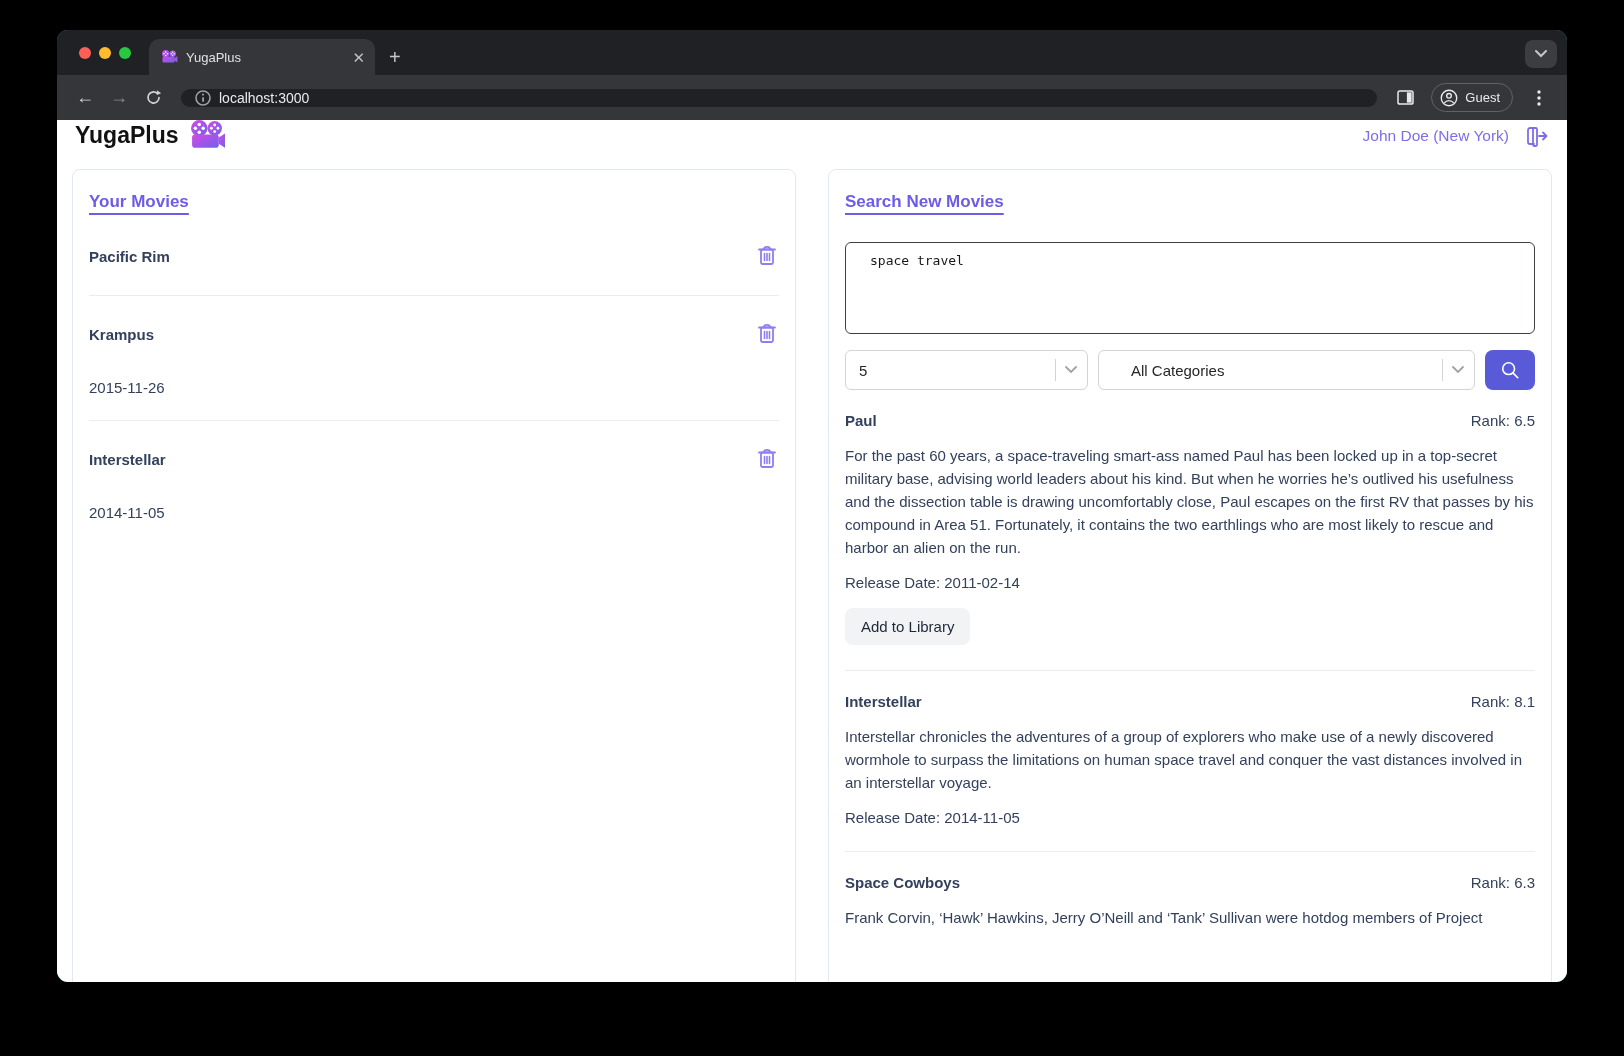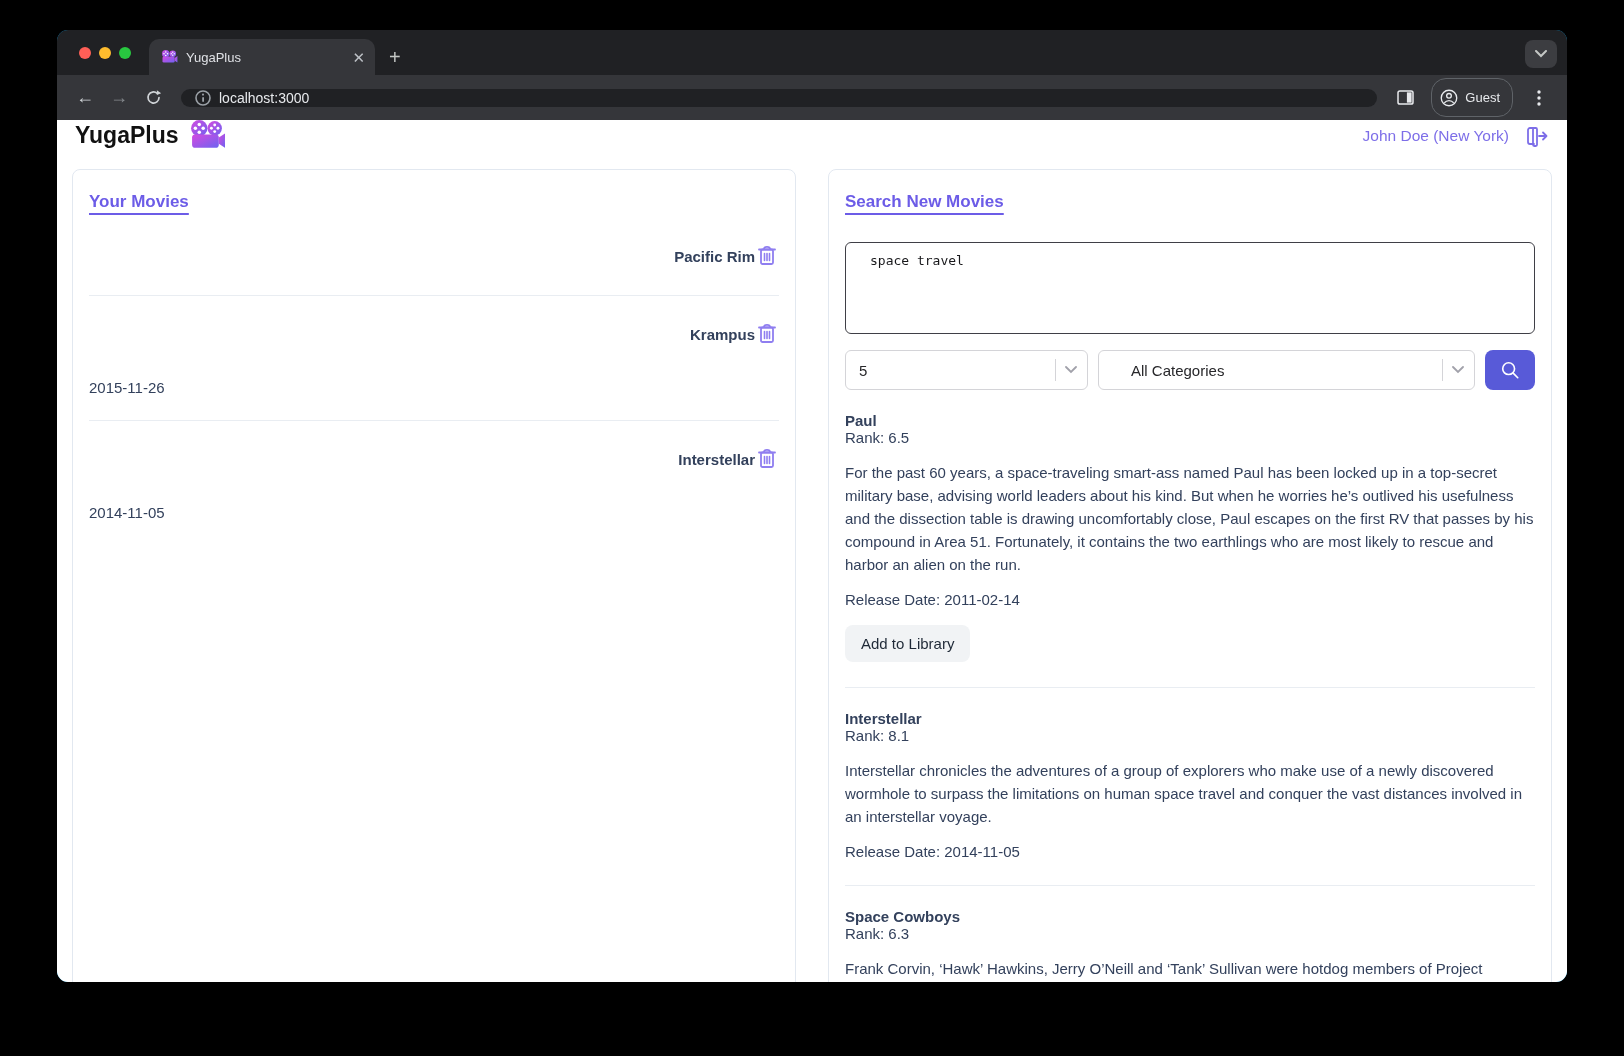--- a/index.html
+++ b/index.html
@@ -19,53 +19,53 @@
   .tab .title{flex:1; white-space:nowrap; overflow:hidden;}
   .tab .close{color:#bdc1c6; font-size:15px; line-height:1; cursor:default;}
   .newtab{color:#c4c7c5; font-size:20px; margin:0 0 6px 14px;}
   .strip-chevron{margin-left:auto; margin-bottom:7px; width:32px; height:28px; border-radius:8px; background:#3c3d41; display:flex; align-items:center; justify-content:center;}
 
   .toolbar{height:45px; background:#35363a; display:flex; align-items:center; padding:0 14px; gap:6px;}
   .navbtn{width:28px; height:28px; display:flex; align-items:center; justify-content:center; color:#cfd3d6; font-size:18px;}
   .navbtn.fwd{color:#85898d;}
   .urlbar{flex:1; height:18px; background:#202124; border-radius:16px; display:flex; align-items:center; gap:8px; padding:0 14px; margin:8px 8px;}
   .urltext{color:#e8eaed; font-size:14px;}
-  .guest{display:flex; align-items:center; gap:7px; border:1px solid #5f6368; border-radius:15px; height:39px; padding:0 12px 0 8px; color:#e8eaed; font-size:13px; margin:0 6px;}
+  .guest{display:flex; align-items:center; gap:7px; border:1px solid #5f6368; border-radius:15px; height:29px; padding:0 12px 0 8px; color:#e8eaed; font-size:13px; margin:0 6px;}
 
   
   .page{height:862px; background:#fff; display:flex; flex-direction:column;}
   .appheader{height:60px; display:flex; align-items:center; padding:0 18px;}
   .brand{display:flex; align-items:center; gap:10px;}
   .brand .name{font-size:23px; font-weight:bold; color:#111;}
   .userarea{margin-left:auto; display:flex; align-items:center; gap:16px;}
   .username{color:#7d6ee8; font-size:15.5px;text-align:center;}
   main{display:flex; gap:32px; padding:18px 15px 0; align-items:flex-start; flex:1;}
   .card{flex:1; border:1px solid var(--card-border); border-radius:8px; padding:22px 16px; min-height:860px; background:#fff;}
   h2.panel-title{display:inline-block; color:var(--accent); font-size:17px; font-weight:bold; text-decoration:underline; text-decoration-thickness:2px; text-underline-offset:6px; margin-bottom:30px;}
   .card h2.panel-title{display:table;}
 
   
-  .movie .row{display:flex; align-items:center; justify-content:flex-end;}
+  .movie .row{display:flex; align-items:center; justify-content:space-between;gap:12px;}
   .movie .mname{font-size:15px; font-weight:bold; color:var(--ink);}
   .movie .mdate{font-size:15px; color:var(--ink); margin-top:30px;}
   .sep{border:none; border-top:1px solid var(--divider); margin:24px 0;}
   .trash-btn{background:none; border:none; cursor:pointer; padding:2px;}
 
   
   .query{width:100%; height:92px; resize:none; border:1.5px solid #3f3f46; border-radius:6px; padding:10px 24px; font-family:"DejaVu Sans Mono","Liberation Mono",monospace; font-size:13px; color:#18181b; outline:none;}
   .controls{display:flex; gap:10px; margin-top:12px;}
   .selectbox{height:40px; border:1px solid #d4d4d8; border-radius:6px; display:flex; align-items:center; padding:0 0 0 13px; font-size:15px; color:#27272a; background:#fff;}
   .selectbox .val{flex:1;}
   .selectbox .vr{width:1px; height:22px; background:#d4d4d8; margin-right:9px;}
   .selectbox .chev{margin-right:10px; display:flex;}
   .sel-limit{width:243px;} .sel-cat{flex:1;padding-left:32px;}
   .search-btn{width:50px; height:40px; border:none; border-radius:8px; background:var(--btn); display:flex; align-items:center; justify-content:center; cursor:pointer;}
 
   .result{margin-top:22px;}
-  .result .head{display:flex; justify-content:space-between; align-items:baseline;flex-direction:column;}
+  .result .head{display:flex; justify-content:space-between; align-items:baseline;}
   .result .rname{font-size:15px; font-weight:bold; color:var(--ink);}
   .result .rank{font-size:15px; color:var(--ink);}
   .result .desc{font-size:15px; line-height:23px; color:var(--ink); margin-top:15px;}
   .result .release{font-size:15px; color:var(--ink); margin-top:15px;}
   .add-btn{margin-top:17px; background:#f1f3f5; border:none; border-radius:8px; padding:10px 16px; font-size:15px; color:#1f2937; font-family:"Liberation Sans",sans-serif; cursor:pointer;}
   .rsep{border:none; border-top:1px solid var(--divider); margin:25px 0 0;}
 </style>
 </head>
 <body>
 

